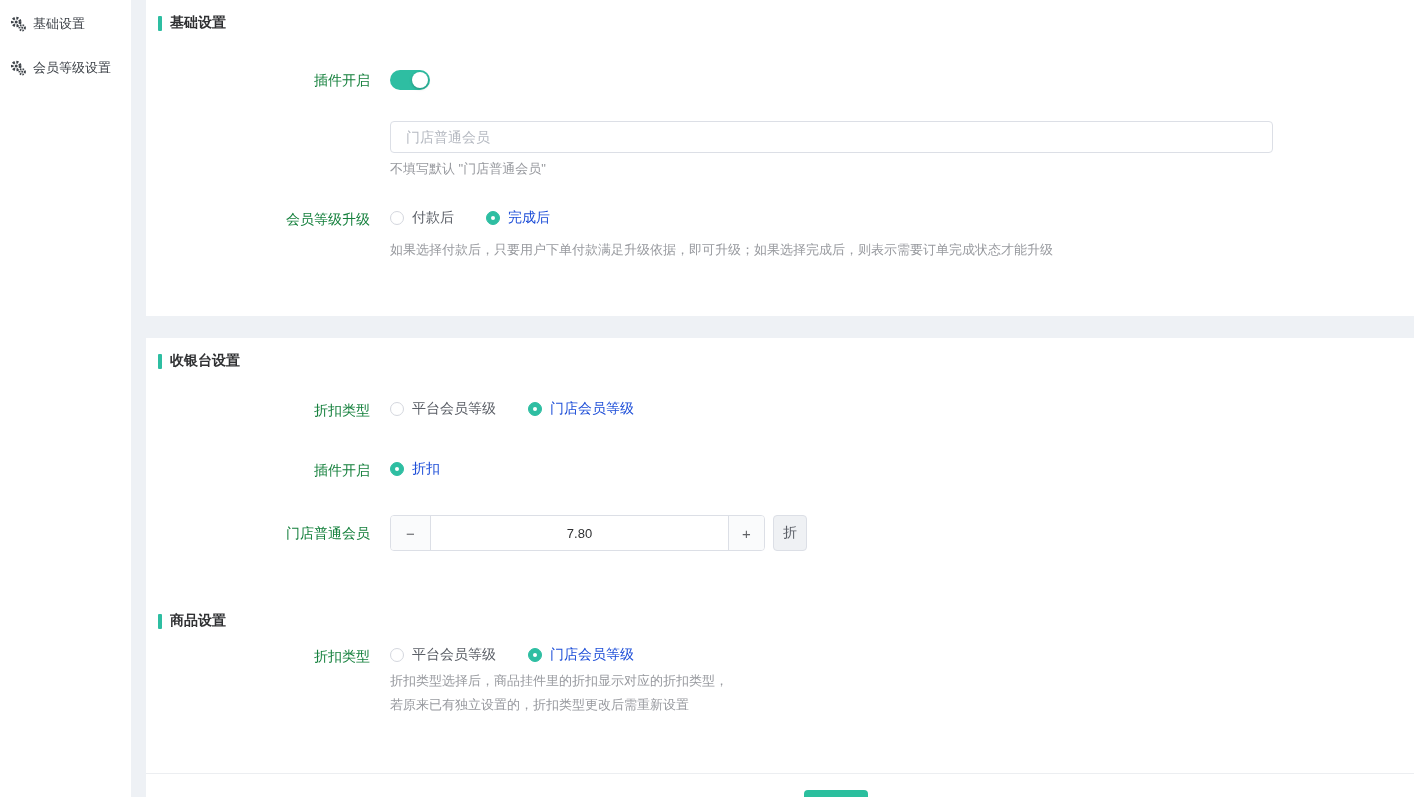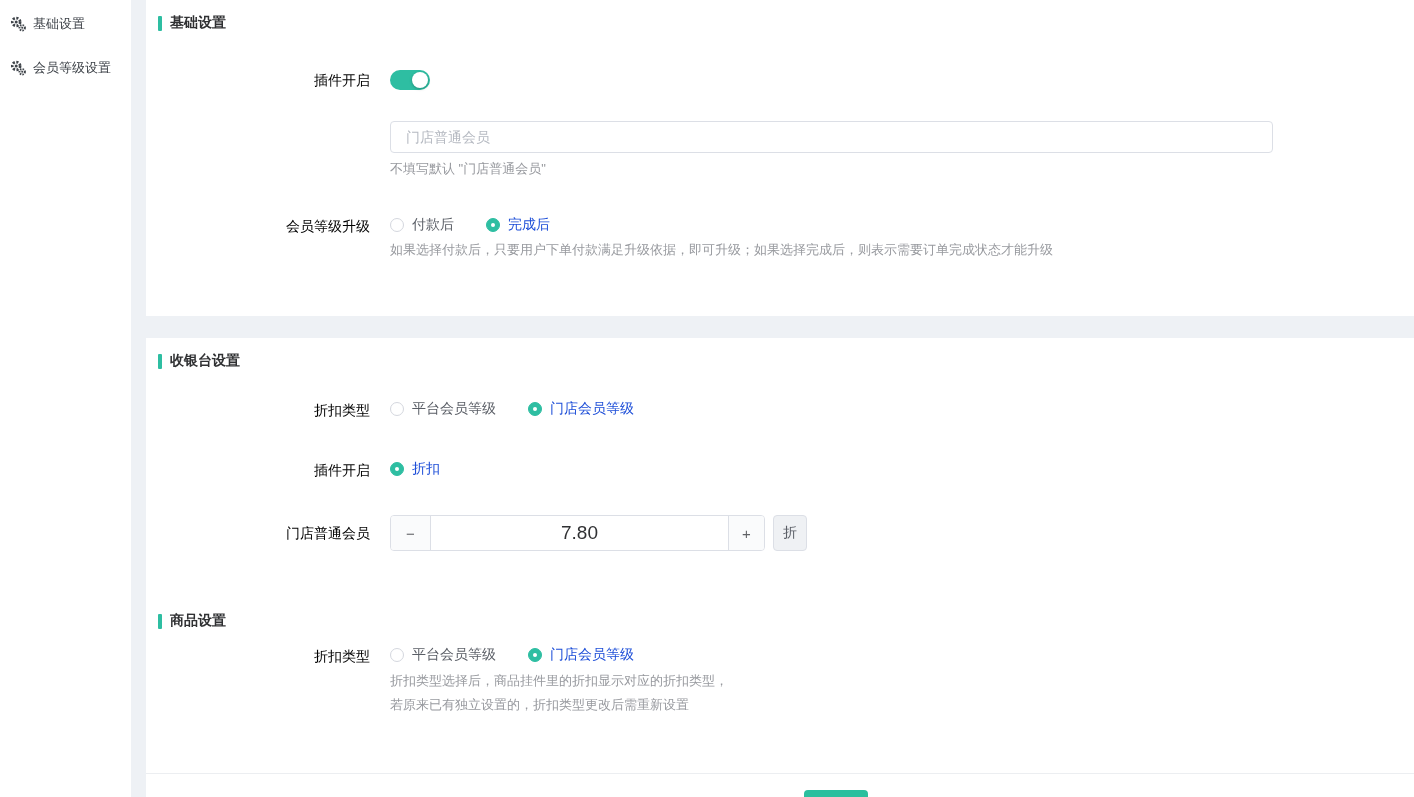--- a/index.html
+++ b/index.html
@@ -36,21 +36,21 @@
   .sec-title {
     position: absolute; top: 14px; left: 12px;
     display: flex; align-items: center; gap: 8px;
     font-size: 14px; font-weight: bold; color: #303133;
   }
   .sec-bar { width: 4px; height: 15px; background: #2ebea2; border-radius: 1px; }
 
   .row { position: absolute; left: 0; width: 100%; }
   .row .flabel {
     position: absolute; left: 0; top: 0; width: 224px;
-    text-align: right; font-size: 14px; color: #000000; white-space: nowrap;
+    text-align: right; font-size: 14px; color: #15803d; white-space: nowrap;
   }
   .row .fctrl { position: absolute; left: 244px; top: 0; }
 
   .tip { position: absolute; left: 244px; font-size: 13px; color: #97999e; white-space: nowrap; }
 
   
   .toggle {
     width: 40px; height: 20px; border-radius: 10px; background: #2ebea2;
     position: relative; cursor: pointer;
   }
@@ -89,21 +89,21 @@
     width: 375px;
   }
   .step-btn {
     width: 40px; display: flex; align-items: center; justify-content: center;
     font-size: 15px; color: #606266; background: #fafbfc; cursor: pointer; user-select: none;
   }
   .step-btn.minus { border-right: 1px solid #dcdfe6; }
   .step-btn.plus  { border-left: 1px solid #dcdfe6; width: 36px; }
   .step-value {
     flex: 1; border: none; outline: none; text-align: center;
-    font-size: 19px; color: #303133; background: #fff;
+    font-size: 13px; color: #303133; background: #fff;
     font-family: "Liberation Sans", "DejaVu Sans", sans-serif;
   }
   .unit-box {
     margin-left: 8px; width: 34px; height: 36px;
     display: flex; align-items: center; justify-content: center;
     background: #eff1f4; border: 1px solid #dcdfe6; border-radius: 4px;
     font-size: 14px; color: #5a5e66;
   }
   .stepper-wrap { display: flex; align-items: center; }
 
@@ -171,21 +171,21 @@
       </div>
     </div>
 
     <div class="row" style="top:121px; height:32px;">
       <div class="fctrl">
         <input class="text-input" type="text" placeholder="门店普通会员" style="">
       </div>
     </div>
     <div class="tip" style="top:160px;">不填写默认 "门店普通会员"</div>
 
-    <div class="row" style="top:216px; height:20px;">
+    <div class="row" style="top:209px; height:20px;">
       <span class="flabel" style="line-height:20px;">会员等级升级</span>
       <div class="fctrl radio-group">
         <span class="radio-item">
           <span class="radio-dot"></span>
           <span class="rlabel">付款后</span>
         </span>
         <span class="radio-item checked">
           <span class="radio-dot"></span>
           <span class="rlabel">完成后</span>
         </span>

